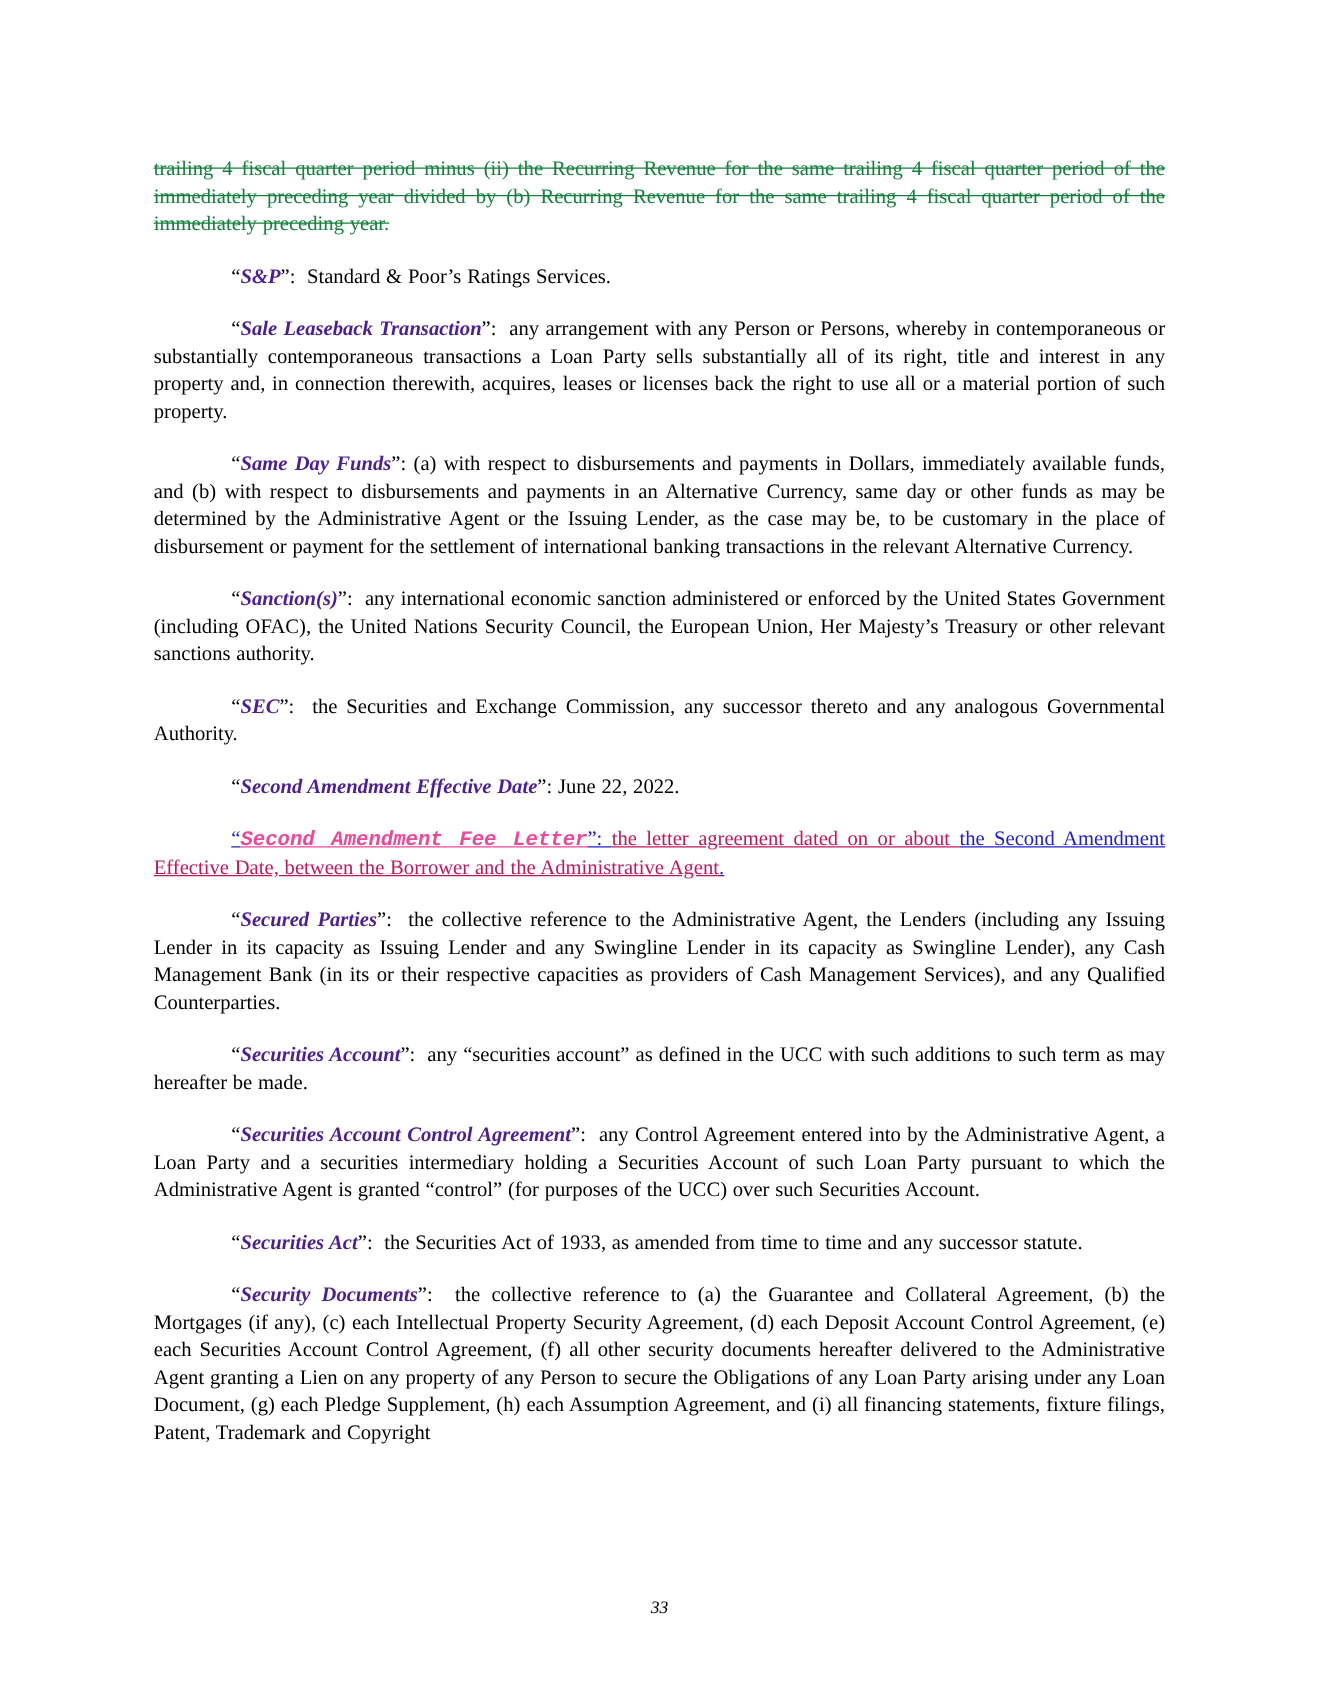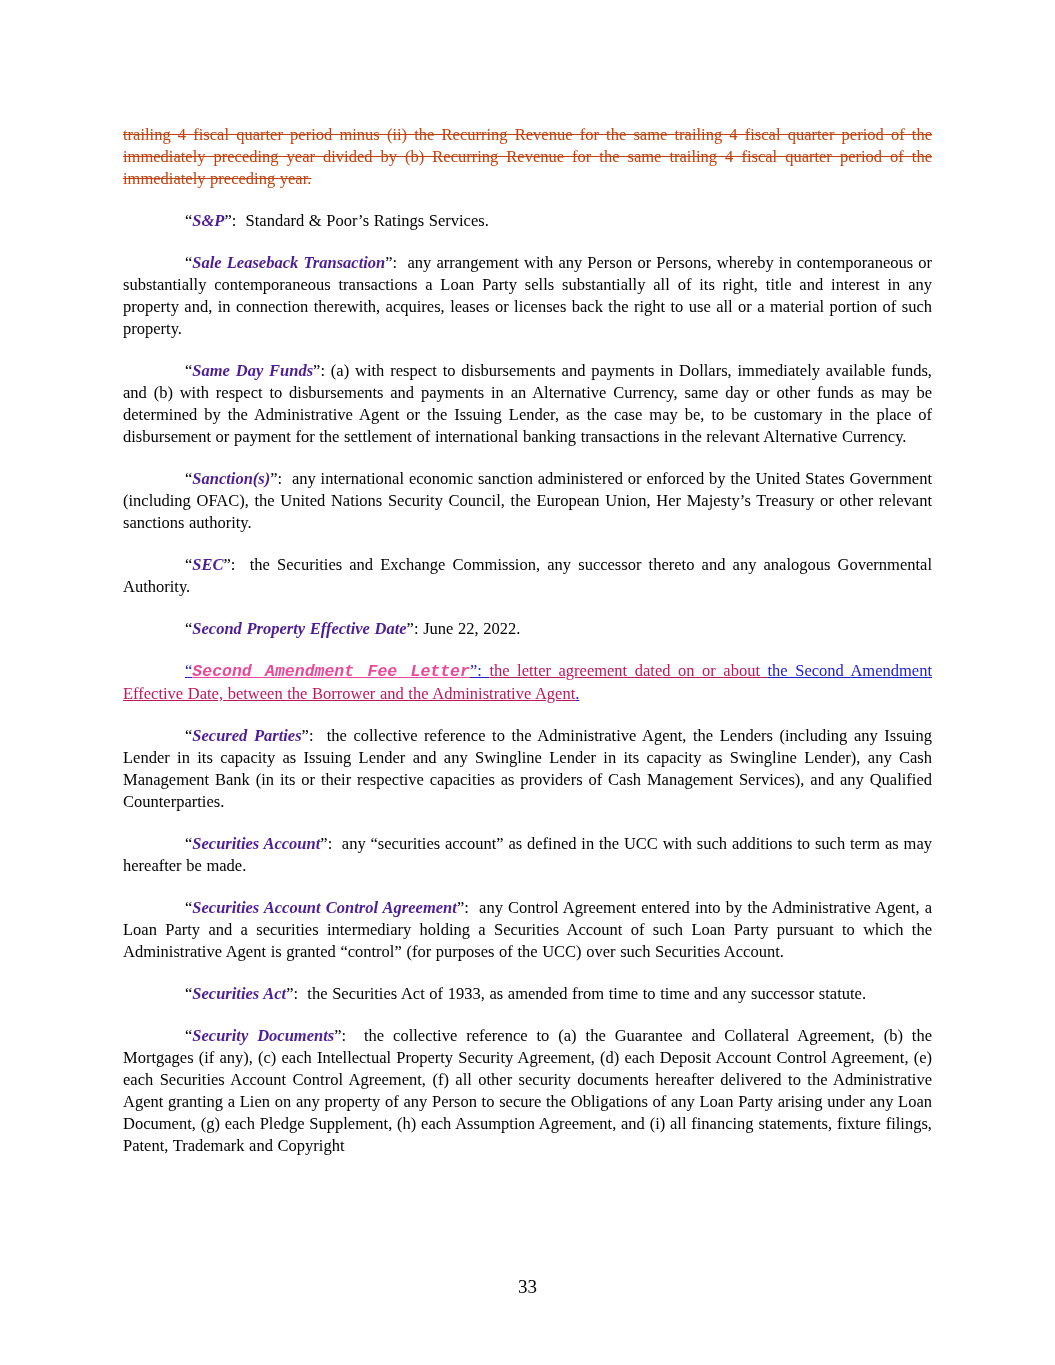--- a/index.html
+++ b/index.html
@@ -32,21 +32,21 @@
     text-indent: 62px;
   }
   
   .seg-normal { color: #000000; }
   .seg-term {
     color: #4c1d95;
     font-weight: bold;
     font-style: italic;
   }
   .seg-del {
-    color: #c2410c;
+    color: #15803d;
     text-decoration: line-through;
     margin-top: 44px;
   }
   .seg-ins-green {
     color: #be185d;
     text-decoration: underline;
   }
   .seg-ins-blue {
     color: #2121cc;
     text-decoration: underline;
@@ -57,36 +57,37 @@
     font-style: italic;
     text-decoration: underline;
     font-family: Liberation Mono, monospace;
   }
   .page-number {
     position: absolute;
     top: 1276px;
     left: 0;
     width: 1055px;
     text-align: center;
-    font-size: 19px;
+    font-size: 14px;
     line-height: 22px;
     color: #000000;
+    font-style: italic;
   }
 </style>
 </head>
 <body>
 
 <div class="page" id="paragraph-container">
     <p class="para"><span class="seg-del">trailing 4 fiscal quarter period minus (ii) the Recurring Revenue for the same trailing 4 fiscal quarter period of the immediately preceding year divided by (b) Recurring Revenue for the same trailing 4 fiscal quarter period of the immediately preceding year.</span></p>
     <p class="para indent"><span class="seg-normal">“</span><span class="seg-term">S&amp;P</span><span class="seg-normal">”:&nbsp; Standard &amp; Poor’s Ratings Services.</span></p>
     <p class="para indent"><span class="seg-normal">“</span><span class="seg-term">Sale Leaseback Transaction</span><span class="seg-normal">”:&nbsp; any arrangement with any Person or Persons, whereby in contemporaneous or substantially contemporaneous transactions a Loan Party sells substantially all of its right, title and interest in any property and, in connection therewith, acquires, leases or licenses back the right to use all or a material portion of such property.</span></p>
     <p class="para indent"><span class="seg-normal">“</span><span class="seg-term">Same Day Funds</span><span class="seg-normal">”: (a) with respect to disbursements and payments in Dollars, immediately available funds, and (b) with respect to disbursements and payments in an Alternative Currency, same day or other funds as may be determined by the Administrative Agent or the Issuing Lender, as the case may be, to be customary in the place of disbursement or payment for the settlement of international banking transactions in the relevant Alternative Currency.</span></p>
     <p class="para indent"><span class="seg-normal">“</span><span class="seg-term">Sanction(s)</span><span class="seg-normal">”:&nbsp; any international economic sanction administered or enforced by the United States Government (including OFAC), the United Nations Security Council, the European Union, Her Majesty’s Treasury or other relevant sanctions authority.</span></p>
     <p class="para indent"><span class="seg-normal">“</span><span class="seg-term">SEC</span><span class="seg-normal">”:&nbsp; the Securities and Exchange Commission, any successor thereto and any analogous Governmental Authority.</span></p>
-    <p class="para indent"><span class="seg-normal">“</span><span class="seg-term">Second Property Effective Date</span><span class="seg-normal">”: June 22, 2022.</span></p>
+    <p class="para indent"><span class="seg-normal">“</span><span class="seg-term">Second Amendment Effective Date</span><span class="seg-normal">”: June 22, 2022.</span></p>
     <p class="para indent"><span class="seg-ins-blue">“</span><span class="seg-ins-blue-term">Second Amendment Fee Letter</span><span class="seg-ins-blue">”: </span><span class="seg-ins-green">the letter agreement dated on or about </span><span class="seg-ins-blue">the Second Amendment </span><span class="seg-ins-green">Effective Date, between the Borrower and the Administrative Agent</span><span class="seg-ins-blue">.</span></p>
     <p class="para indent"><span class="seg-normal">“</span><span class="seg-term">Secured Parties</span><span class="seg-normal">”:&nbsp; the collective reference to the Administrative Agent, the Lenders (including any Issuing Lender in its capacity as Issuing Lender and any Swingline Lender in its capacity as Swingline Lender), any Cash Management Bank (in its or their respective capacities as providers of Cash Management Services), and any Qualified Counterparties.</span></p>
     <p class="para indent"><span class="seg-normal">“</span><span class="seg-term">Securities Account</span><span class="seg-normal">”:&nbsp; any “securities account” as defined in the UCC with such additions to such term as may hereafter be made.</span></p>
     <p class="para indent"><span class="seg-normal">“</span><span class="seg-term">Securities Account Control Agreement</span><span class="seg-normal">”:&nbsp; any Control Agreement entered into by the Administrative Agent, a Loan Party and a securities intermediary holding a Securities Account of such Loan Party pursuant to which the Administrative Agent is granted “control” (for purposes of the UCC) over such Securities Account.</span></p>
     <p class="para indent"><span class="seg-normal">“</span><span class="seg-term">Securities Act</span><span class="seg-normal">”:&nbsp; the Securities Act of 1933, as amended from time to time and any successor statute.</span></p>
     <p class="para indent"><span class="seg-normal">“</span><span class="seg-term">Security Documents</span><span class="seg-normal">”:&nbsp; the collective reference to (a) the Guarantee and Collateral Agreement, (b) the Mortgages (if any), (c) each Intellectual Property Security Agreement, (d) each Deposit Account Control Agreement, (e) each Securities Account Control Agreement, (f) all other security documents hereafter delivered to the Administrative Agent granting a Lien on any property of any Person to secure the Obligations of any Loan Party arising under any Loan Document, (g) each Pledge Supplement, (h) each Assumption Agreement, and (i) all financing statements, fixture filings, Patent, Trademark and Copyright</span></p>
   </div>
 
 <div class="page-number">33</div>
 

